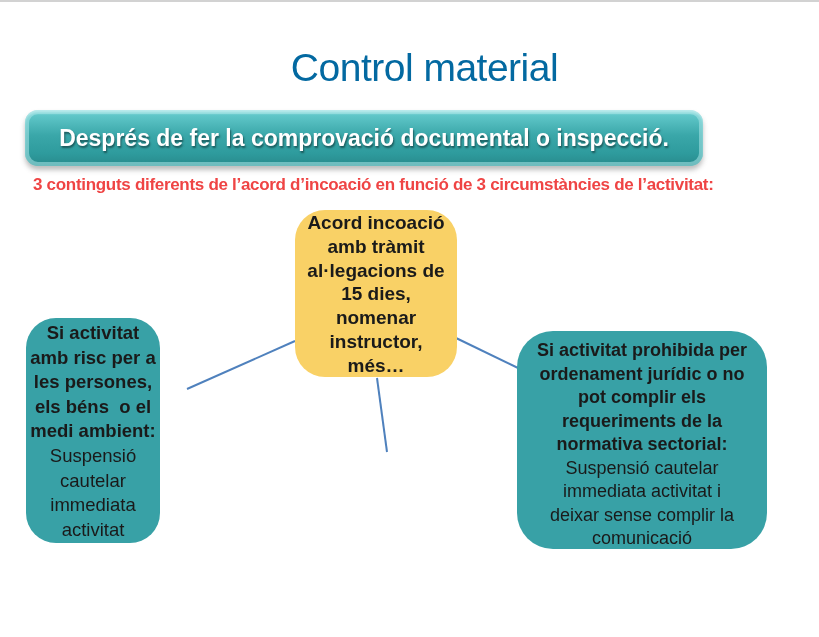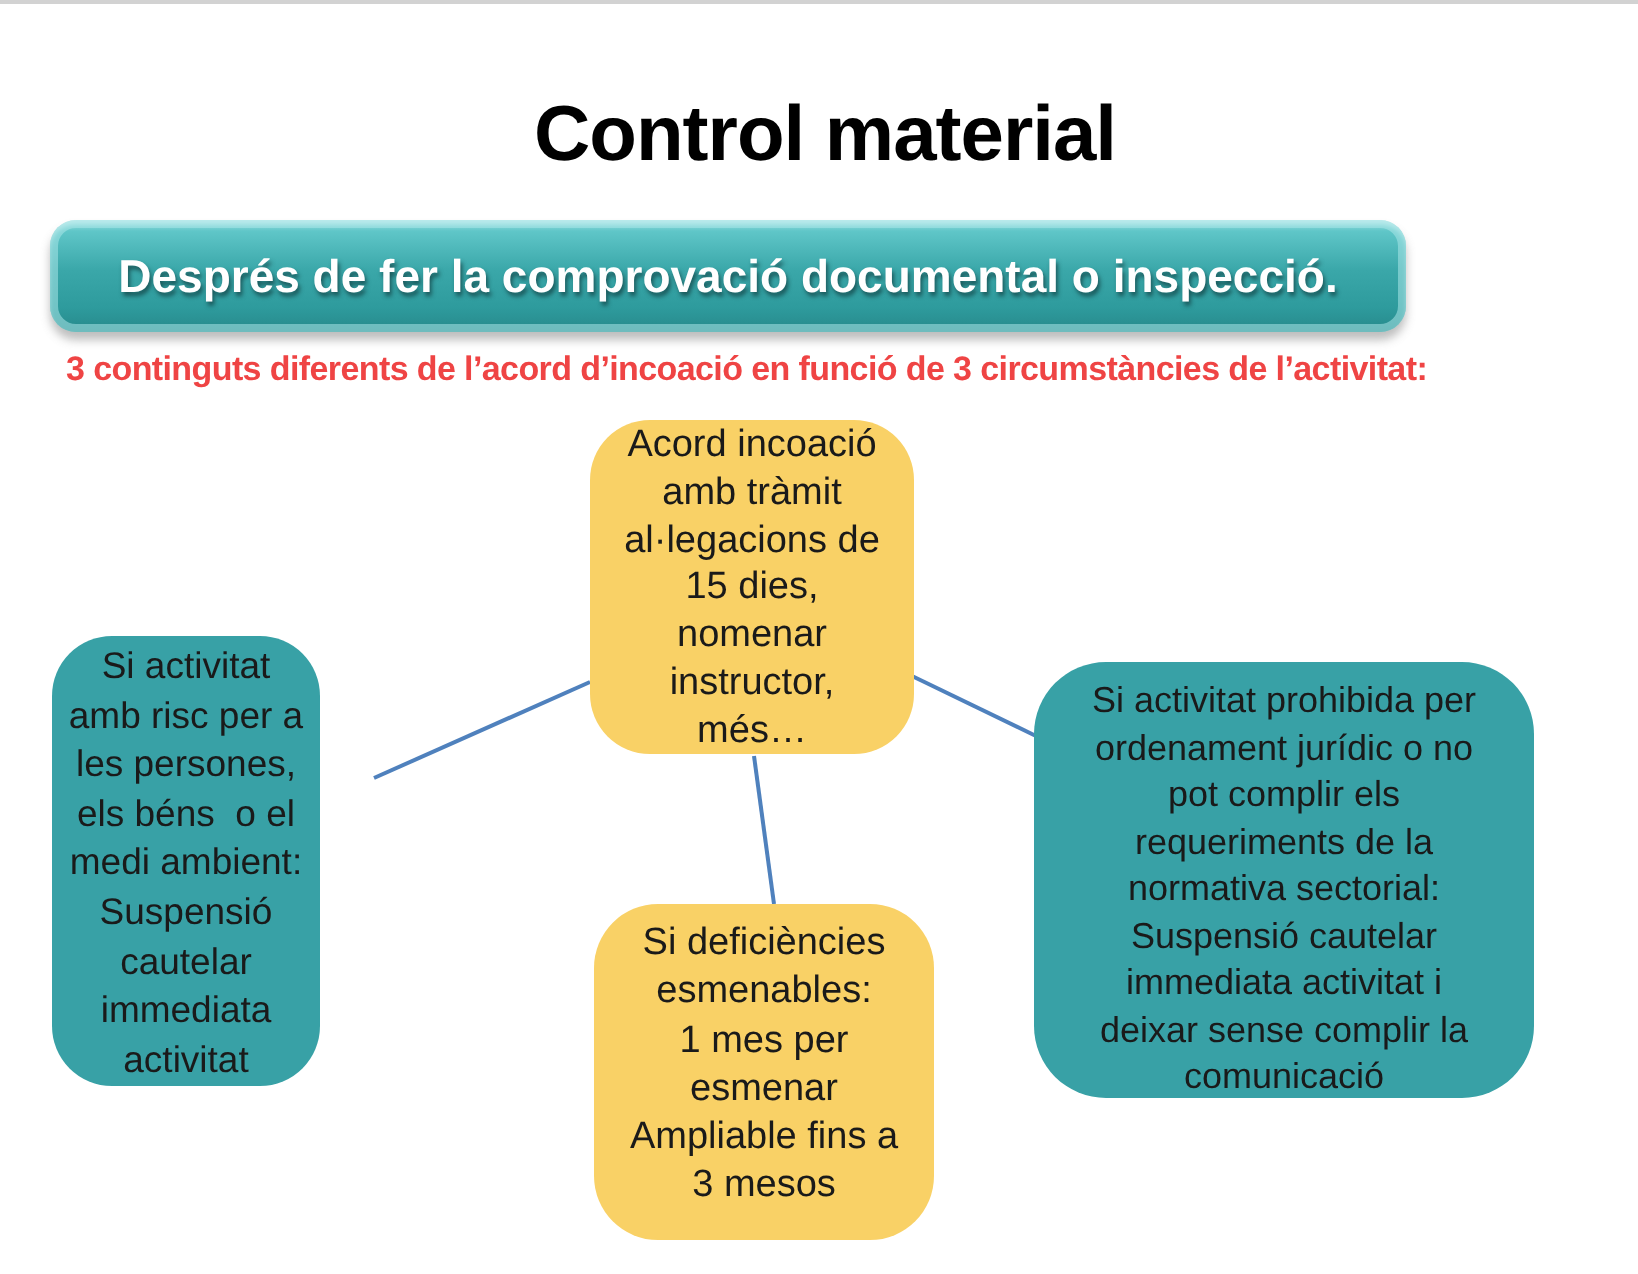--- a/index.html
+++ b/index.html
@@ -16,26 +16,26 @@
 
   .top-border {
     position: absolute;
     top: 0; left: 0;
     width: 100%; height: 2px;
     background: var(--top_border);
   }
 
   .slide-title {
     position: absolute;
-    top: 46px; left: 18px; width: 789px;
+    top: 46px; left: 30px; width: 789px;
     text-align: center;
     font-size: 39px;
-    font-weight: bold;
+    font-weight: normal;
     letter-spacing: -0.5px;
-    color: #000000;
+    color: #0369a1;
   }
 
   .banner {
     position: absolute;
     left: 25px; top: 110px;
     width: 678px; height: 56px;
     border-radius: 13px;
     background: linear-gradient(180deg,
       var(--banner_light) 0%,
       #5fc6c8 10%,
@@ -78,21 +78,21 @@
     stroke-width: 2;
   }
 
   .node {
     position: absolute;
     box-sizing: border-box;
     text-align: center;
     color: var(--text);
   }
   .node span { display: block; white-space: pre-line; }
-  .node .bold { font-weight: normal; }
+  .node .bold { font-weight: bold; }
 
   .node-top {
     left: 295px; top: 210px;
     width: 162px; height: 167px;
     background: var(--yellow);
     border-radius: 30px;
     font-size: 19px; line-height: 23.8px;
     padding-top: 1px;
   }
 
@@ -159,28 +159,20 @@
 amb risc per a
 les persones,
 els béns&nbsp; o el
 medi ambient:</span>
     <span>Suspensió
 cautelar
 immediata
 activitat</span>
   </div>
 
-  <div class="node node-bottom">
-    <span class="bold">Si deficiències
-esmenables:</span>
-    <span>1 mes per
-esmenar
-Ampliable fins a
-3 mesos</span>
-  </div>
 
   <div class="node node-right">
     <span class="bold">Si activitat prohibida per
 ordenament jurídic o no
 pot complir els
 requeriments de la
 normativa sectorial:</span>
     <span>Suspensió cautelar
 immediata activitat i
 deixar sense complir la

